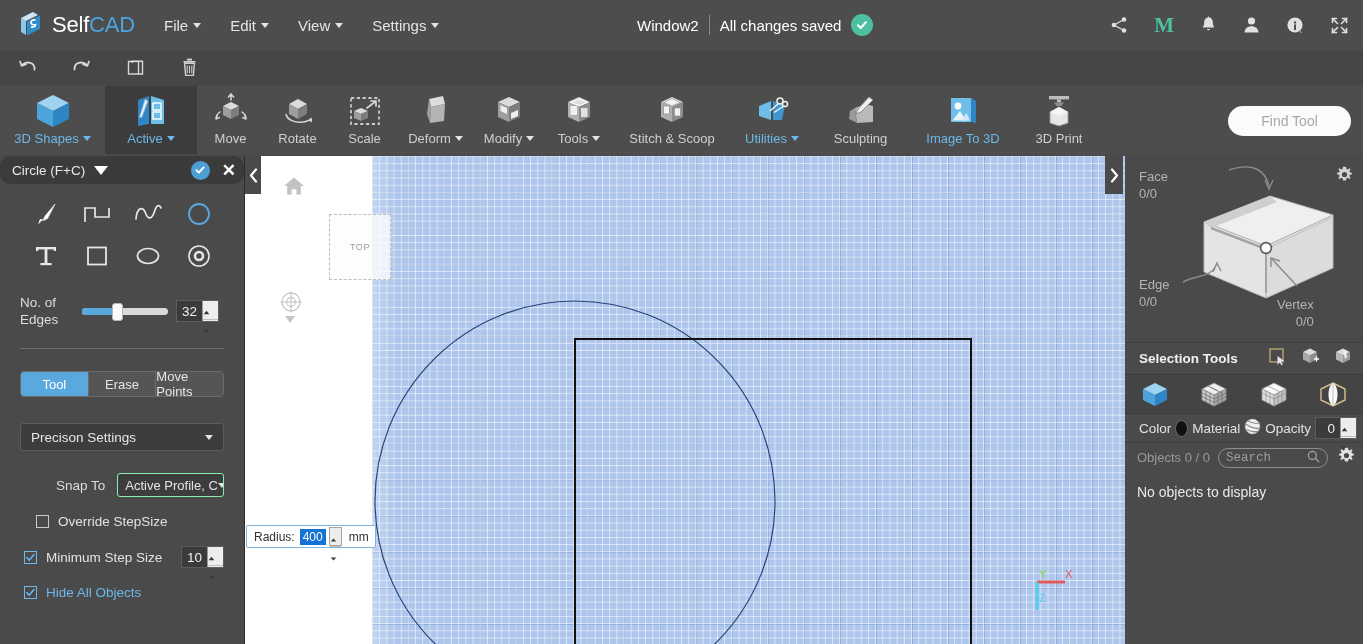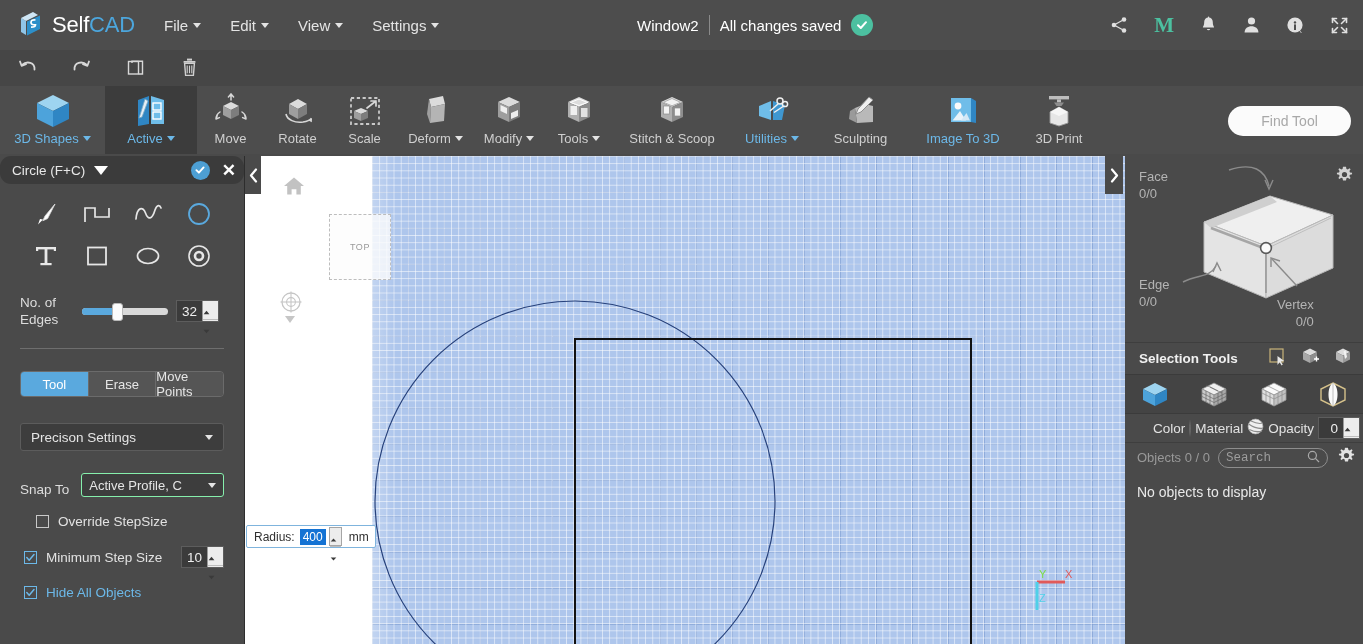--- a/index.html
+++ b/index.html
@@ -144,21 +144,21 @@
     border-right: 1px solid #6b6b6b;
   }
   .mbtn:last-child { border-right: 0; }
   .mbtn.on { background: #5aa9de; color: #fff; }
   .dropdown {
     margin-top: 26px; height: 28px; background: #3d3d3d; border: 1px solid #5c5c5c;
     border-radius: 3px; display: flex; align-items: center; padding: 0 10px;
     color: #e4e4e4; font-size: 13.5px; cursor: pointer;
   }
   .dropdown .caret { margin-left: auto; }
-  .snap-row { display: flex; align-items: flex-end; margin-top: 22px; gap: 12px; }
+  .snap-row { display: flex; align-items: center; margin-top: 22px; gap: 12px; margin-left: 36px; }
   .snap-lbl { color: #ddd; font-size: 13.5px; }
   .snap-sel {
     flex: 1; height: 24px; background: #3d3d3d; border: 1px solid #86efac; border-radius: 3px;
     display: flex; align-items: center; padding: 0 7px; color: #e4e4e4; font-size: 13px;
     overflow: hidden; white-space: nowrap; cursor: pointer;
   }
   .snap-sel .caret { margin-left: auto; flex: none; }
   .chk-row { display: flex; align-items: center; margin-top: 17px; padding-left: 16px; gap: 9px; }
   .chk {
     width: 13px; height: 13px; border: 1px solid #c9c9c9; background: transparent;
@@ -247,21 +247,21 @@
     border-top: 1px solid #3e3e3e;
   }
   .rp-seltools .t { color: #f0f0f0; font-size: 13.5px; font-weight: bold; }
   .rp-seltools .icons { margin-left: auto; display: flex; gap: 14px; color: #d2d2d2; }
   .rp-viewmodes {
     height: 40px; background: #444; display: flex; align-items: center;
     justify-content: space-around; border-top: 1px solid #3b3b3b; border-bottom: 1px solid #3b3b3b;
   }
   .vm { cursor: pointer; display: flex; align-items: center; }
   .rp-matrow {
-    height: 28px; display: flex; align-items: center; gap: 4px; padding: 0 6px 0 28px;
+    height: 28px; display: flex; align-items: center; gap: 4px; padding: 0 6px 0 14px;
   }
   .rp-matrow .lbl { color: #e2e2e2; font-size: 13.5px; }
   .color-swatch {
     width: 17px; height: 17px; border-radius: 50%; background: #111;
     border: 1px solid #666; cursor: pointer;
   }
   .rp-objrow {
     height: 30px; display: flex; align-items: center; gap: 8px; padding: 0 8px 0 12px;
     background: #4a4a4a; border-top: 1px solid #3e3e3e; justify-content: flex-end;
   }

